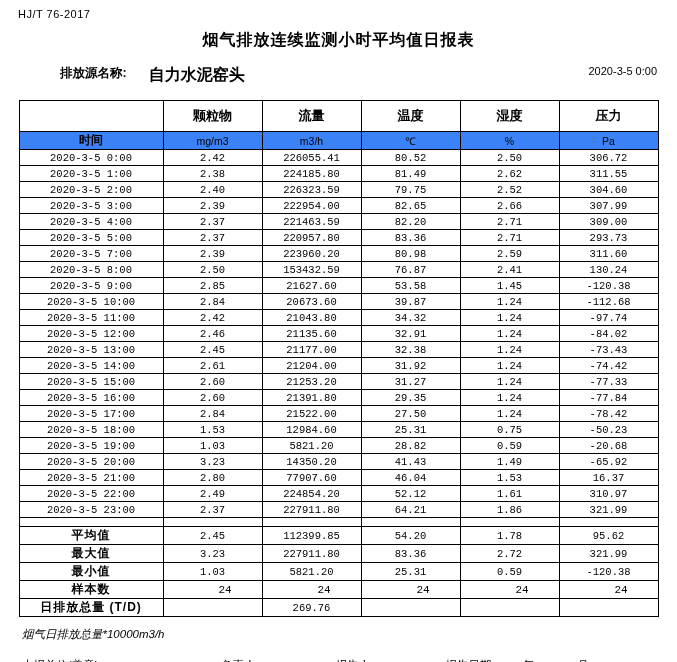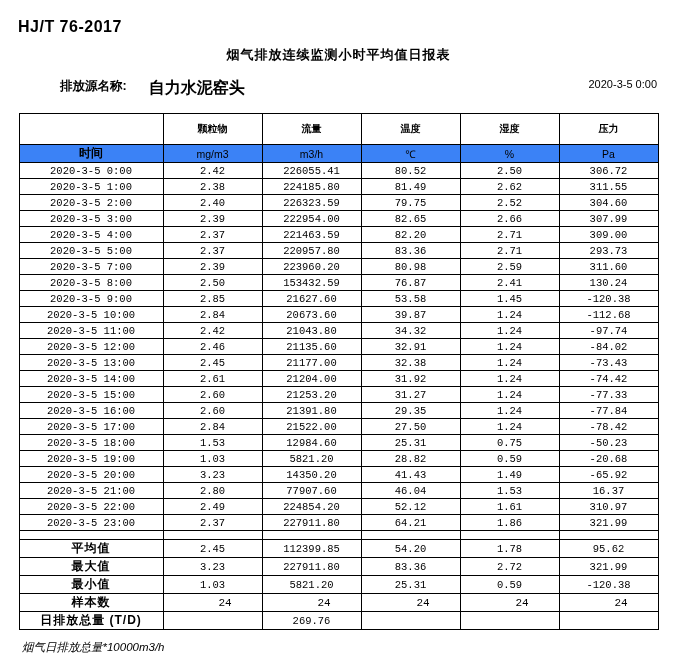--- a/index.html
+++ b/index.html
@@ -15,28 +15,28 @@
     overflow: hidden;
   }
   .page {
     position: relative;
     width: 677px;
     height: 662px;
     box-sizing: border-box;
     padding: 0 14px;
   }
   .std-code {
-    font-size: 16px;
-    font-weight: bold;
+    font-size: 11px;
+    font-weight: normal;
     letter-spacing: 0.5px;
-    padding: 18px 0 0 4px;
+    padding: 8px 0 0 4px;
   }
   .doc-title {
     text-align: center;
-    font-size: 13px;
+    font-size: 16px;
     font-weight: bold;
     letter-spacing: 1px;
     margin-top: 10px;
   }
   .meta-row {
     display: flex;
     align-items: flex-start;
     margin-top: 14px;
     padding: 0 6px 0 8px;
     margin-left: 38px;
@@ -67,21 +67,21 @@
     padding: 0 3px;
     text-align: center;
     font-weight: normal;
     white-space: nowrap;
     overflow: hidden;
   }
   .col-time { width: 144px; }
   .col-data { width: 99px; }
   tr.head-param td {
     height: 30px;
-    font-size: 10px;
+    font-size: 13px;
     font-weight: bold;
     text-align: center;
   }
   tr.head-unit td {
     background: #3b82f6;
     font-size: 10.5px;
     height: 16px;
   }
   tr.head-unit td.time-cell {
     font-size: 12px;

